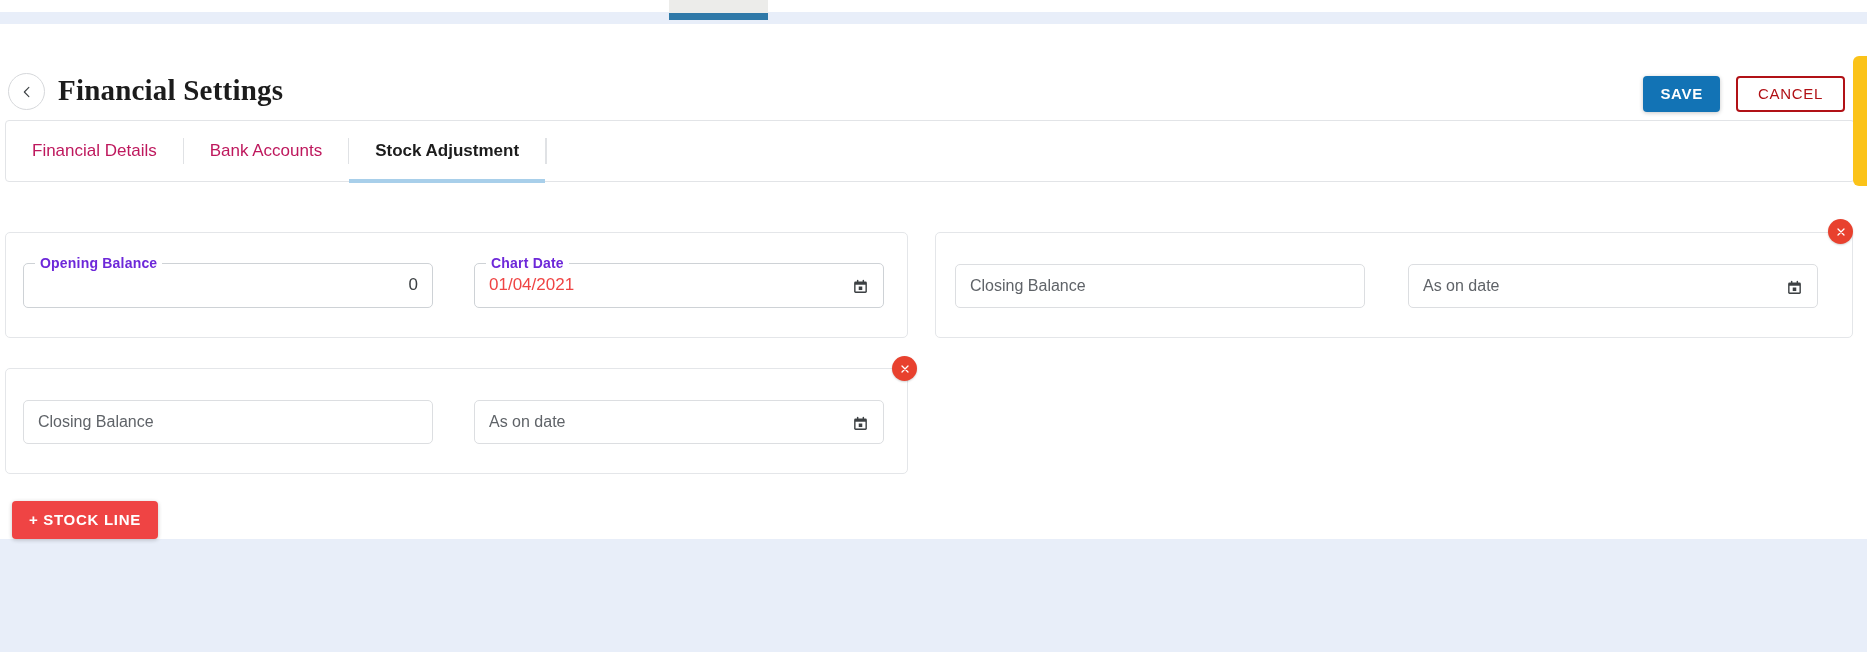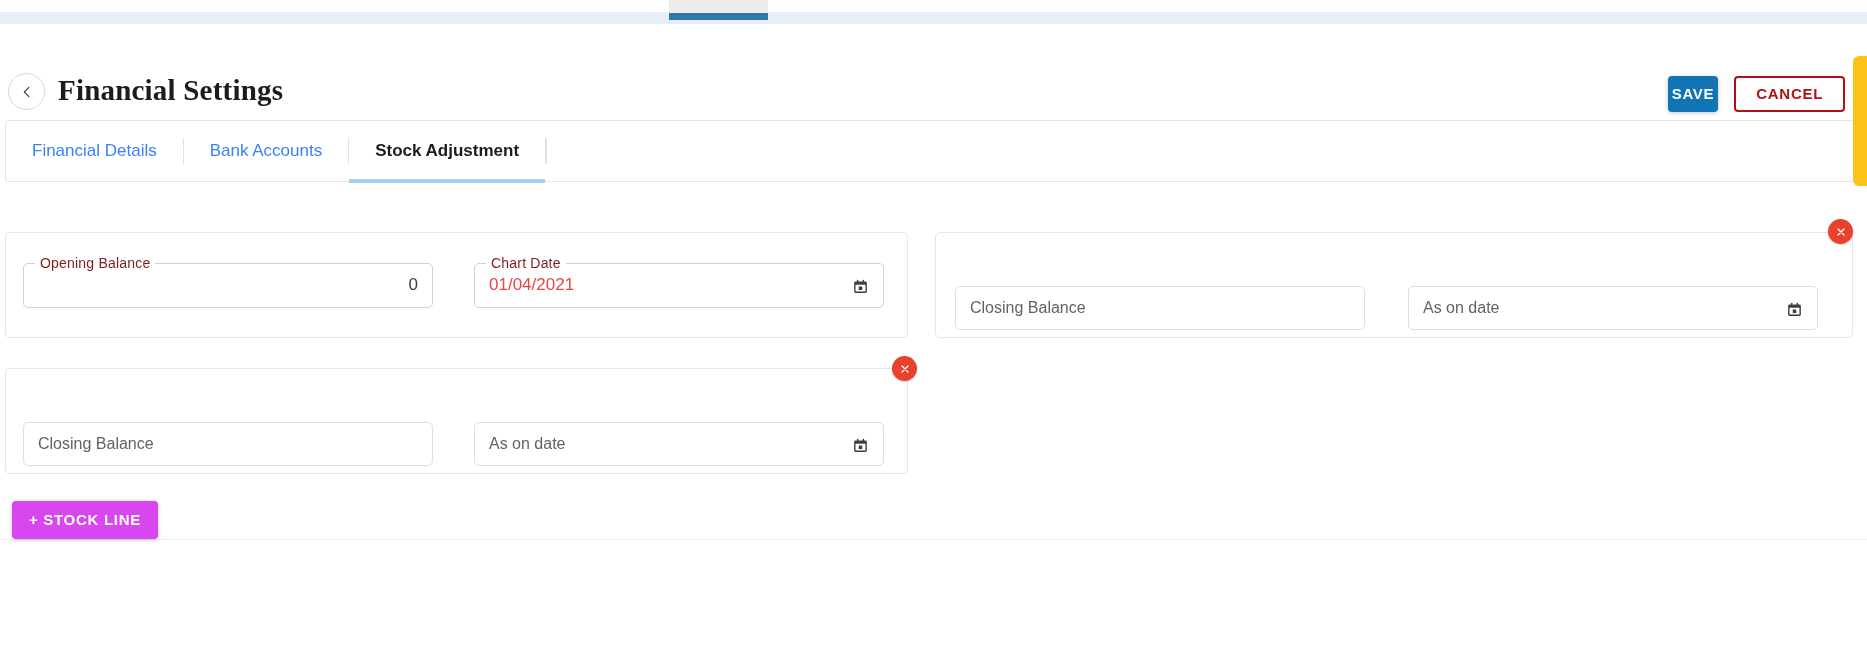--- a/index.html
+++ b/index.html
@@ -20,21 +20,21 @@
   }
   .tab-underline{
     position:absolute;top:13px;left:669px;width:99px;height:7px;
     background:#2f79a8;
   }
   .strip-band{
     position:absolute;top:12px;left:0;width:1867px;height:12px;
     background:#e8eef9;
   }
   .page{
-    position:absolute;top:24px;left:0;width:1867px;height:516px;
+    position:absolute;top:24px;left:0;width:1867px;height:628px;
     background:#e8eef9;
   }
   .content-white{
     position:absolute;top:0;left:0;width:1867px;height:515px;
     background:#ffffff;
   }
 
   
   .header{
     position:absolute;top:0;left:0;width:1867px;height:76px;
@@ -53,46 +53,46 @@
     font-size:29px;font-weight:bold;color:#1c1c1c;
     letter-spacing:0.2px;white-space:nowrap;
   }
   .hdr-actions{
     position:absolute;right:22px;top:52px;
     display:flex;align-items:center;gap:16px;
   }
   .btn-save{
     background:#1273b5;color:#ffffff;border:none;border-radius:4px;
     font-size:15px;font-weight:bold;letter-spacing:0.7px;
-    padding:0 4px;height:36px;line-height:36px;
+    padding:0 17px;height:36px;line-height:36px;
     box-shadow:0 1px 4px rgba(0,0,0,0.22);
     cursor:pointer;font-family:"Liberation Sans", sans-serif;
   }
   .btn-cancel{
     background:#ffffff;color:#b11116;border:2px solid #b11116;border-radius:4px;
-    font-size:15px;font-weight:bold;letter-spacing:0.7px;
+    font-size:15px;font-weight:normal;letter-spacing:0.7px;
     padding:0 20px;height:36px;line-height:32px;
     cursor:pointer;box-sizing:border-box;
     font-family:"Liberation Sans", sans-serif;
   }
 
   
   .tabs-card{
     position:absolute;top:96px;left:5px;width:1850px;height:62px;
     background:#ffffff;border:1px solid #e2e4e7;border-radius:4px;
     box-sizing:border-box;
   }
   .tabs-row{
     position:absolute;left:0;top:0;height:60px;
     display:flex;align-items:stretch;
   }
   .tab{
     position:relative;display:flex;align-items:center;
     padding:0 26px;height:60px;
-    font-size:17px;color:#3b82f6;cursor:pointer;white-space:nowrap;
+    font-size:17px;color:#be185d;cursor:pointer;white-space:nowrap;
   }
   .tab.active{color:#1c1c1c;font-weight:bold;}
   .tab.active:after{
     content:"";position:absolute;left:0;right:0;bottom:-2px;height:4px;
     background:#a8cfea;
   }
   .tab-div{
     width:1px;height:26px;background:#e0e2e5;align-self:center;
   }
 
@@ -118,38 +118,37 @@
 
   
   .ofield{
     position:absolute;height:45px;
     border:1px solid #ced2d6;border-radius:5px;box-sizing:border-box;
     background:#ffffff;
   }
   .ofield .notch{
     position:absolute;top:-9px;left:11px;
     background:#ffffff;padding:0 5px;
-    font-size:14px;color:#7f1d1d;letter-spacing:0.2px;
-    line-height:16px;white-space:nowrap;
+    font-size:14px;color:#6d28d9;letter-spacing:0.2px;
+    line-height:16px;white-space:nowrap;font-weight:bold;
   }
   .ofield .val{
     position:absolute;right:14px;top:11px;
     font-size:17px;color:#3c4043;
   }
   .ofield .val-left{
     position:absolute;left:14px;top:11px;
     font-size:17px;color:#ef4444;
   }
 
   
   .pfield{
     position:absolute;height:44px;
     border:1px solid #dcdee1;border-radius:5px;box-sizing:border-box;
     background:#ffffff;
-    margin-top:22px;
   }
   .pfield .ph{
     position:absolute;left:14px;top:12px;
     font-size:16px;color:#5f6368;
   }
   .cal-icon{
     position:absolute;right:12px;top:11px;width:22px;height:22px;
     display:flex;align-items:center;justify-content:center;cursor:pointer;
   }
   .cal-icon svg{display:block;}
@@ -158,21 +157,21 @@
   .f-open{left:23px;top:239px;width:410px;}
   .f-start{left:474px;top:239px;width:410px;}
   .f-cb1{left:955px;top:240px;width:410px;}
   .f-aod1{left:1408px;top:240px;width:410px;}
   .f-cb2{left:23px;top:376px;width:410px;}
   .f-aod2{left:474px;top:376px;width:410px;}
 
   
   .btn-add{
     position:absolute;left:12px;top:477px;
-    background:#d946ef;color:#ffffff;border:none;border-radius:4px;
+    background:#ef4444;color:#ffffff;border:none;border-radius:4px;
     font-size:15px;font-weight:bold;letter-spacing:0.7px;
     height:38px;padding:0 17px;line-height:38px;
     box-shadow:0 1px 4px rgba(0,0,0,0.22);cursor:pointer;
     font-family:"Liberation Sans", sans-serif;
   }
 
   
   .edge-toast{
     position:absolute;right:0;top:32px;width:14px;height:130px;
     background:#fbc319;border-radius:6px 0 0 6px;

